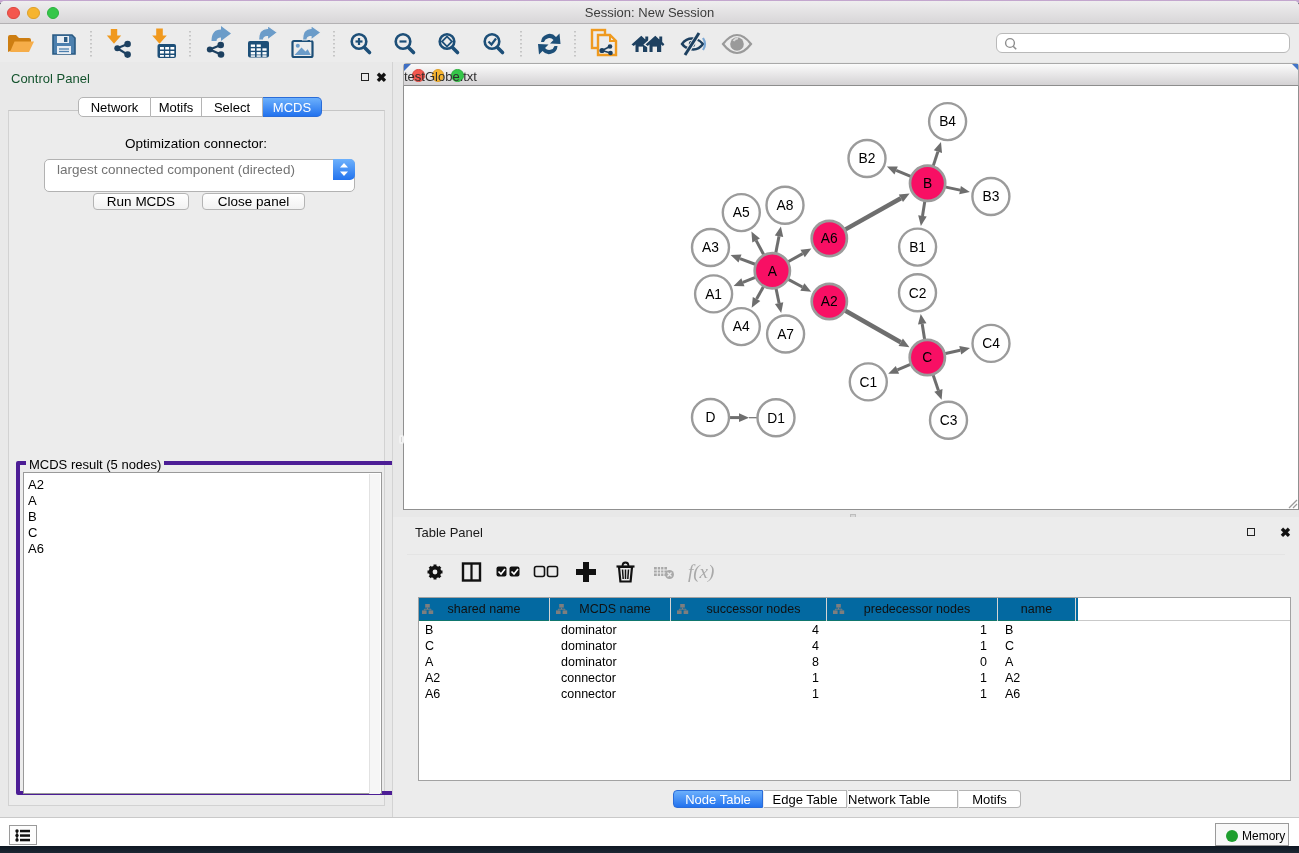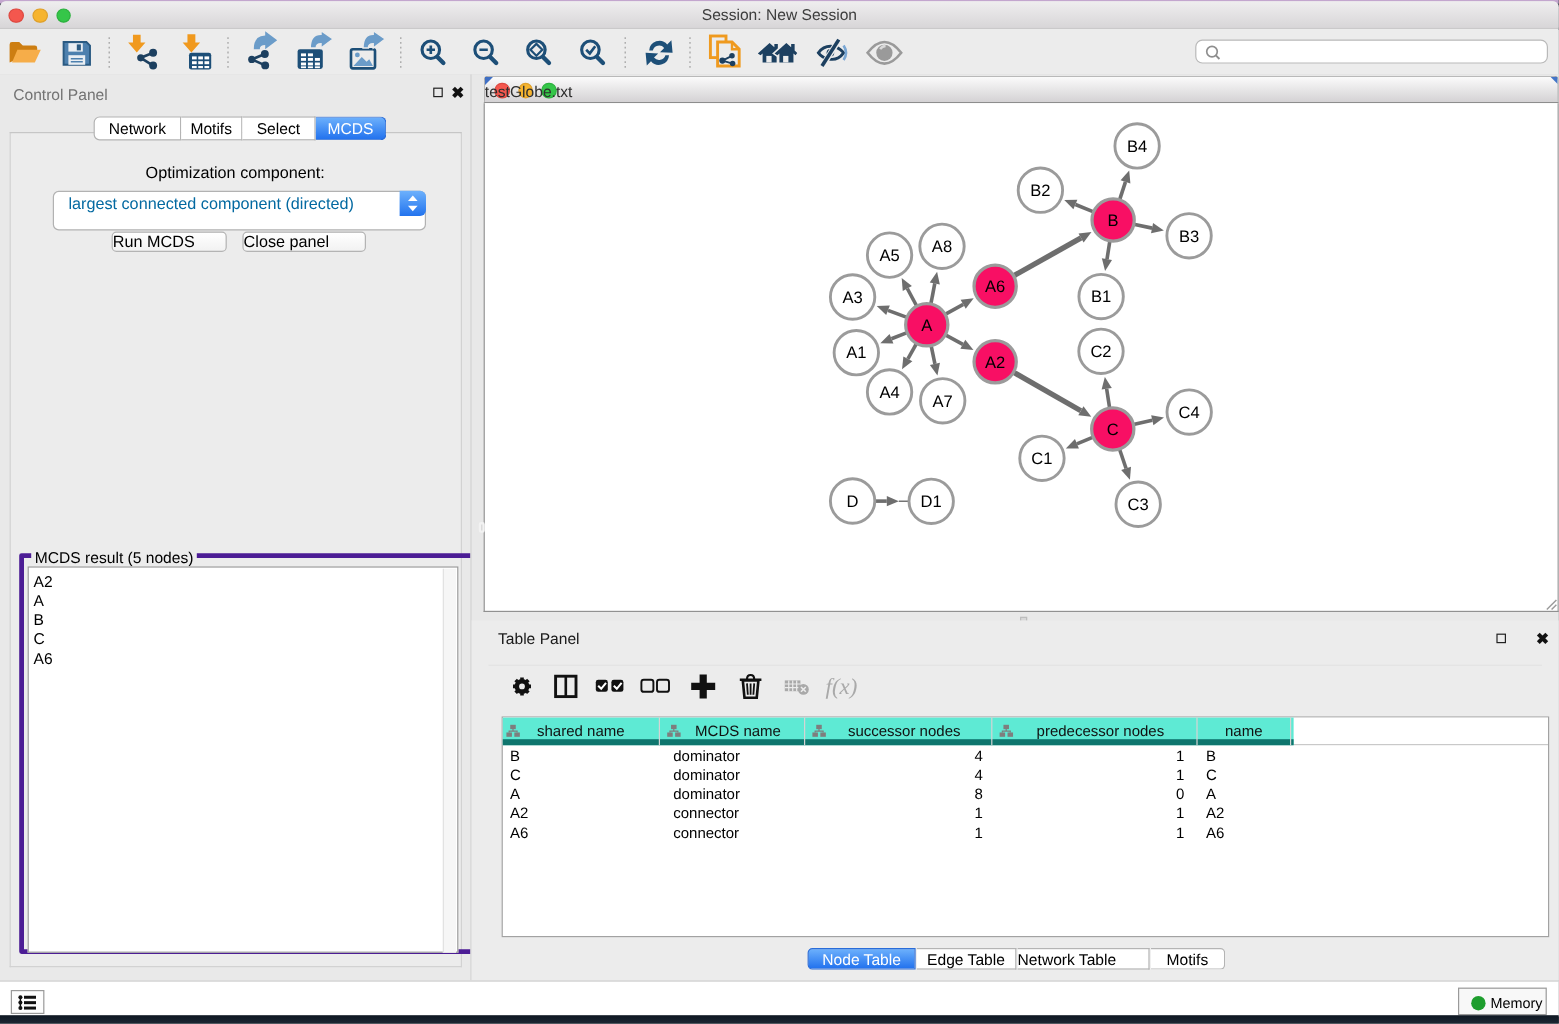--- a/index.html
+++ b/index.html
@@ -17,53 +17,53 @@
 #titlebar .t3{left:46.5px;background:#35c649;border:.5px solid #2cb13e}
 #titlebar .ttl{width:100%;text-align:center;top:4px;font-size:13px;color:#3c3c3c}
 
 #toolbar{left:0;top:24px;width:1299px;height:38px;background:#ececec;border-bottom:1px solid #d9d9d9}
 #searchbox{left:996px;top:8px;width:294px;height:20px;background:#fff;border:1px solid #b9b9b9;border-radius:6px}
 
 .pfloat{width:8px;height:8px;border:1.6px solid #222}
 .pclose{font-size:13px;font-weight:bold;color:#111;line-height:10px}
 
 #cpanel{left:0;top:61px;width:392px;height:755px;background:#e9e9e9}
-#cpanel .ptitle{left:11px;top:9px;font-size:13px;color:#737373}
+#cpanel .ptitle{left:11px;top:9px;font-size:13px;color:#14532d}
 #cinner{left:8px;top:48px;width:377px;height:696px;background:#ececec;border:1px solid #d2d2d2;border-top:1px solid #c6c6c6}
 .tabs{position:absolute;font-size:13px}
 .tab{position:absolute;top:0;height:20px;background:#fff;border:1px solid #b4b4b4;border-left:none;color:#000;text-align:center;line-height:19px}
 .tab.first{border-left:1px solid #b4b4b4;border-radius:5px 0 0 5px}
 .tab.last{border-radius:0 5px 5px 0}
 .tab.sel{background:linear-gradient(#6cb0fc,#2272ee);color:#fff;border-color:#2a6cd8}
 
-#combo{left:44px;top:97px;width:311px;height:33px;background:#fff;border:1px solid #b2b2b2;border-radius:5px;font-size:13.5px;color:#0369a1}
+#combo{left:44px;top:97px;width:311px;height:33px;background:#fff;border:1px solid #b2b2b2;border-radius:5px;font-size:13.5px;color:#737373}
 #combo .cbtxt{left:12px;top:2px}
 #combo .cbbtn{right:-1px;top:-1px;width:22px;height:21px;border-radius:0 5px 5px 0;background:linear-gradient(#6db1fc,#2273ee)}
-.btn{position:absolute;height:17px;background:linear-gradient(#ffffff,#f2f2f2);border:1px solid #b4b4b4;border-radius:4px;font-size:13.5px;color:#000}
+.btn{position:absolute;height:17px;background:linear-gradient(#ffffff,#f2f2f2);border:1px solid #b4b4b4;border-radius:4px;font-size:13.5px;text-align:center;color:#000}
 
 #mcdsbox{left:16px;top:399px;width:384px;height:334px;border:4px solid #4c1d95;border-radius:2px}
 #mcdsbox .gtitle{left:6px;top:-8px;background:#ececec;padding:0 3px;font-size:13px;color:#000}
 #mcdslist{left:3px;top:7px;width:359px;height:322px;background:#fff;border:1px solid #9a9a9a;font-size:13px;color:#000}
 #mcdslist .sbar{right:1px;top:1px;width:11px;height:320px;background:#f6f6f6;border-left:1px solid #e2e2e2}
 #mcdslist div.it{position:absolute;left:4px}
 
 #deskpane{left:392px;top:61px;width:907px;height:755px;background:#e8e8e8;border-left:1px solid #d3d3d3}
 
 #netwin{left:10px;top:1px;width:896px;height:447px}
 #nettitle{left:0;top:0;width:896px;height:23px;background:linear-gradient(#fbfbfb,#d4d2d4);border:1px solid #a9a9a9;border-bottom:1px solid #8d8d8d;border-radius:4px 4px 0 0}
 #nettitle .t1{left:8px;top:5px;background:#f4574e;border:.5px solid #dd4840}
 #nettitle .t2{left:27.5px;top:5px;background:#f6b42f;border:.5px solid #dfa02a}
 #nettitle .t3{left:47px;top:5px;background:#35c649;border:.5px solid #2cb13e}
 #nettitle .ttl{width:100%;text-align:left;top:5px;font-size:13px;color:#2e2e2e}
 #netbody{left:0;top:23px;width:896px;height:424px;background:#fff;border:1px solid #909090;border-top:none}
 
 #tpanel{left:393px;top:516px;width:906px;height:300px;background:#ececec}
 #tpanel .ptitle{left:22px;top:8px;font-size:13px;color:#1a1a1a}
 #ttable{left:25px;top:80px;width:873px;height:184px;background:#fff;border:1px solid #a2a2a2}
-#thead{left:0;top:0;width:659px;height:23px;background:#5eead4;border-bottom:5px solid #0f766e;font-size:12.5px;color:#111}
+#thead{left:0;top:0;width:659px;height:23px;background:#0369a1;border-bottom:1px solid #0f766e;font-size:12.5px;color:#111}
 .hcell{position:absolute;top:0;height:23px;border-right:1px solid #d4d4d4}
 .hlbl{position:absolute;top:4px;width:100%;text-align:center}
 .trow{position:absolute;font-size:12.5px;color:#000;line-height:16px}
 
 #statusbar{left:0;top:816px;width:1299px;height:30px;background:#ffffff;border-top:1px solid #c9c9c9}
 #menulistbtn{left:9px;top:7px;width:28px;height:20px;background:#fdfdfd;border:1px solid #9a9a9a}
 #membtn{left:1215px;top:5px;width:74px;height:23px;background:#f8f8f8;border:1px solid #9a9a9a;font-size:12px;color:#000}
 </style></head>
 <body>
 <div class="abs" id="topstrip"></div>
@@ -227,21 +227,21 @@
   <div class="abs ptitle">Control Panel</div>
   <div class="abs pfloat" style="left:361px;top:11px"></div>
   <div class="abs pclose" style="left:376px;top:11px">✖</div>
   <div class="abs" id="cinner"></div>
   <div class="abs tabs" style="left:78px;top:35px">
     <div class="tab first" style="left:0;width:73px">Network</div>
     <div class="tab" style="left:73px;width:51px">Motifs</div>
     <div class="tab" style="left:124px;width:61px">Select</div>
     <div class="tab last sel" style="left:185px;width:59px">MCDS</div>
   </div>
-  <div class="abs" style="left:0;top:74px;width:392px;text-align:center;font-size:13.5px;color:#000">Optimization component:</div>
+  <div class="abs" style="left:0;top:74px;width:392px;text-align:center;font-size:13.5px;color:#000">Optimization connector:</div>
   <div class="abs" id="combo">
     <div class="abs cbtxt">largest connected component (directed)</div>
     <div class="abs cbbtn">
       <svg width="22" height="21">
             <path d="M11 4 L15 8.5 L7 8.5 Z" fill="#fff"></path>
             <path d="M11 17 L15 12.5 L7 12.5 Z" fill="#fff"></path>
           </svg>
     </div>
   </div>
   <div class="btn" style="left:93px;top:131px;width:96px;line-height:16px">Run MCDS</div>

